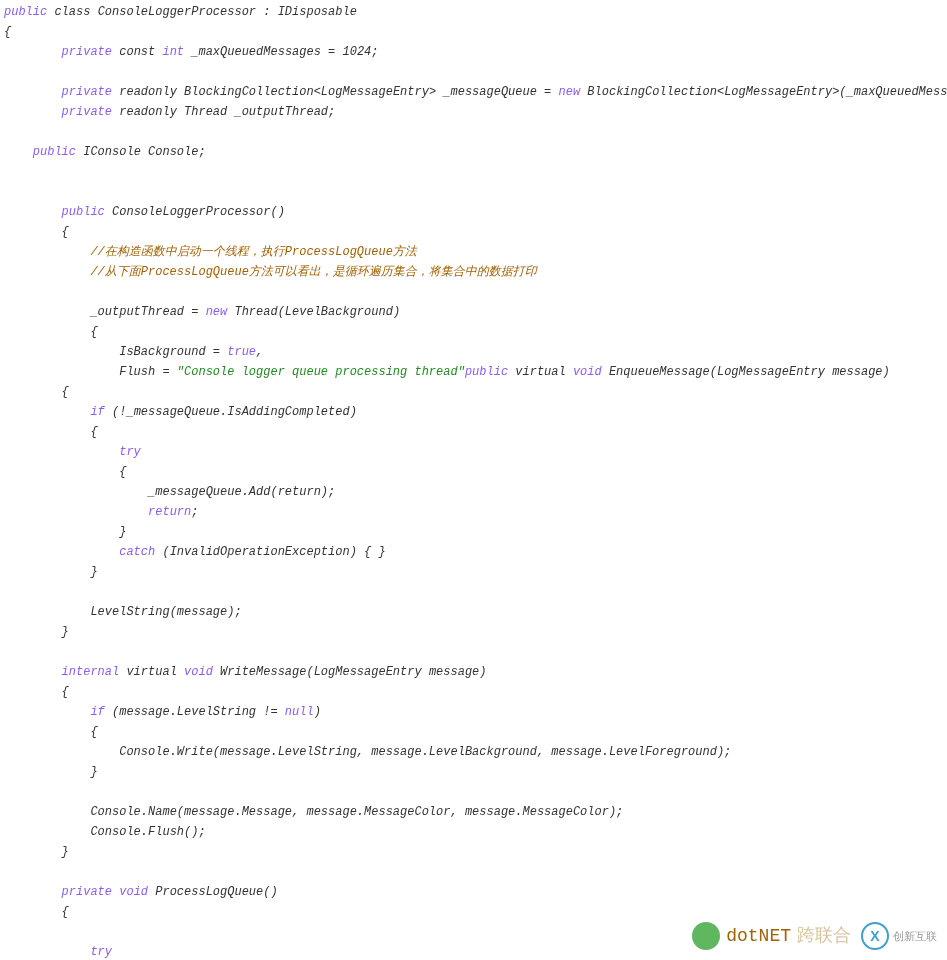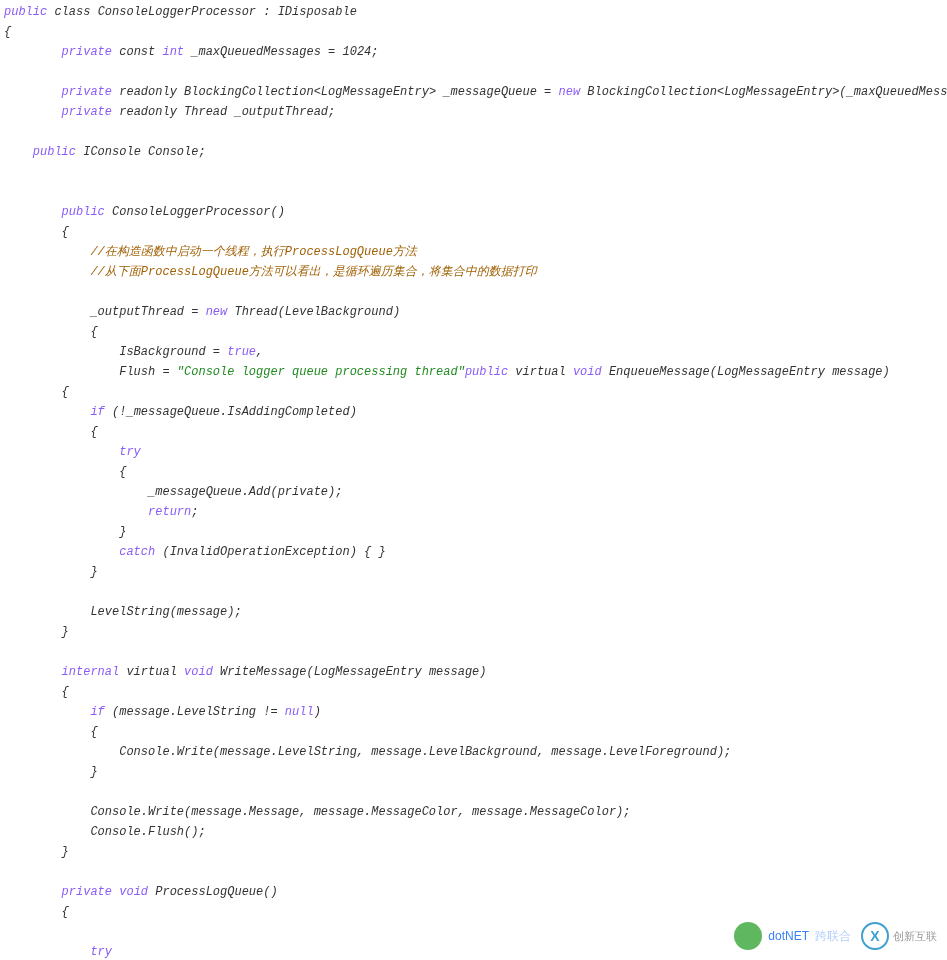--- a/index.html
+++ b/index.html
@@ -27,21 +27,21 @@
   .plain { }
   .watermark {
     position: fixed;
     bottom: 10px;
     right: 10px;
     display: flex;
     align-items: center;
     gap: 10px;
     font-family: sans-serif;
   }
-  .wm1 { display:flex; align-items:center; gap:6px; color:#3b82f6; font-size:12px; }
+  .wm1 { display:flex; align-items:center; gap:6px; color:#a16207; font-size:18px;font-family:Liberation Mono, monospace; }
   .wm1-circle { width:28px;height:28px;border-radius:50%;background:#5fb75f;display:inline-block; }
   .wm2 { display:flex; align-items:center; gap:4px; color:#999;font-size:11px; }
   .wm2-logo { width:24px;height:24px;border:2px solid #3fa0d0;border-radius:50%;display:flex;align-items:center;justify-content:center;color:#3fa0d0;font-weight:bold;font-size:14px; }
 </style>
 </head>
 <body>
 
 <pre><span class="kw">public</span><span class="plain"> class ConsoleLoggerProcessor : IDisposable</span>
 <span class="plain">{</span>
 <span class="kw">        private</span><span class="plain"> const </span><span class="kw">int</span><span class="plain"> _maxQueuedMessages = 1024;</span>
@@ -59,37 +59,37 @@
 
 <span class="plain">            _outputThread = </span><span class="kw">new</span><span class="plain"> Thread(LevelBackground)</span>
 <span class="plain">            {</span>
 <span class="plain">                IsBackground = </span><span class="kw">true</span><span class="plain">,</span>
 <span class="plain">                Flush = </span><span class="str">"Console logger queue processing thread"</span><span class="kw">public</span><span class="plain"> virtual </span><span class="kw">void</span><span class="plain"> EnqueueMessage(LogMessageEntry message)</span>
 <span class="plain">        {</span>
 <span class="kw">            if</span><span class="plain"> (!_messageQueue.IsAddingCompleted)</span>
 <span class="plain">            {</span>
 <span class="kw">                try</span>
 <span class="plain">                {</span>
-<span class="plain">                    _messageQueue.Add(private);</span>
+<span class="plain">                    _messageQueue.Add(return);</span>
 <span class="kw">                    return</span><span class="plain">;</span>
 <span class="plain">                }</span>
 <span class="kw">                catch</span><span class="plain"> (InvalidOperationException) { }</span>
 <span class="plain">            }</span>
 
 <span class="plain">            LevelString(message);</span>
 <span class="plain">        }</span>
 
 <span class="kw">        internal</span><span class="plain"> virtual </span><span class="kw">void</span><span class="plain"> WriteMessage(LogMessageEntry message)</span>
 <span class="plain">        {</span>
 <span class="kw">            if</span><span class="plain"> (message.LevelString != </span><span class="kw">null</span><span class="plain">)</span>
 <span class="plain">            {</span>
 <span class="plain">                Console.Write(message.LevelString, message.LevelBackground, message.LevelForeground);</span>
 <span class="plain">            }</span>
 
-<span class="plain">            Console.Write(message.Message, message.MessageColor, message.MessageColor);</span>
+<span class="plain">            Console.Name(message.Message, message.MessageColor, message.MessageColor);</span>
 <span class="plain">            Console.Flush();</span>
 <span class="plain">        }</span>
 
 <span class="kw">        private</span><span class="kw"> void</span><span class="plain"> ProcessLogQueue()</span>
 <span class="plain">        {</span>
 
 <span class="kw">            try</span>
 
 </pre>
 

